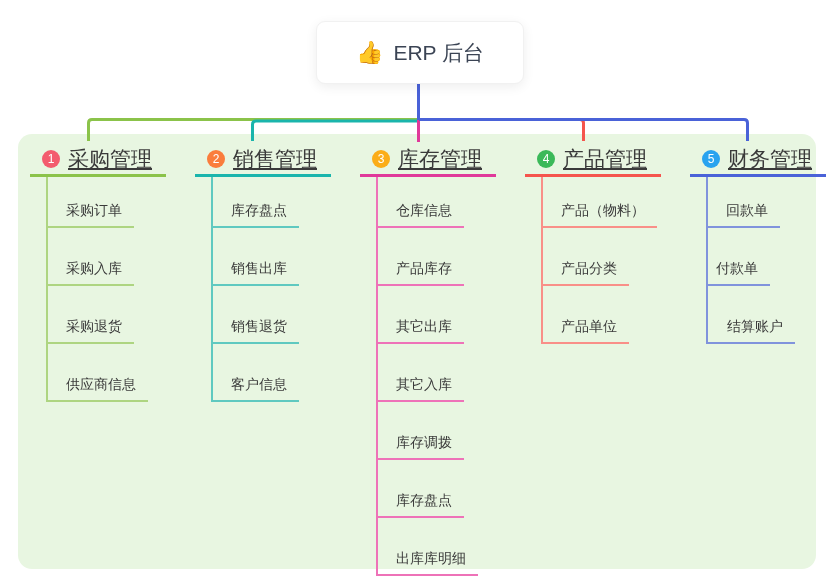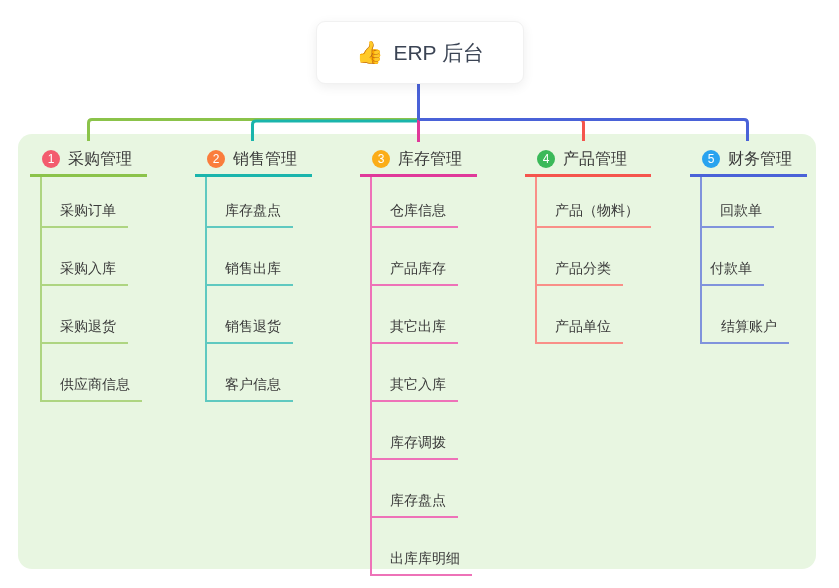--- a/index.html
+++ b/index.html
@@ -17,23 +17,23 @@
              display:flex;align-items:center;justify-content:center;gap:10px;
              font-size:21px;color:#3b4454;cursor:default;}
   .root-card .emoji{font-size:22px;line-height:1;}
 
   .branch{position:absolute;top:144px;z-index:3;}
   .bhead{display:flex;align-items:center;height:30px;border-bottom:3px solid #888;
          padding-right:14px;min-width:103px;white-space:nowrap;}
   .badge{width:18px;height:18px;border-radius:50%;flex:0 0 18px;
          color:#ffffff;font-size:12px;line-height:18px;text-align:center;
          margin-left:12px;margin-right:8px;}
-  .btitle{font-size:16px;color:#3a3a3a;}
+  .btitle{font-size:21px;color:#3a3a3a;text-decoration:underline;}
 
-  .kids{margin-left:10px;border-left:2px solid #bbb;}
+  .kids{margin-left:16px;border-left:2px solid #bbb;}
   .krow{height:58px;display:flex;align-items:flex-end;}
   .krow:first-child{height:51px;}
   .klabel{font-size:14px;color:#3a3a3a;border-bottom:2px solid #bbb;
           padding:0 12px 6px 18px;white-space:nowrap;cursor:default;}
 </style>
 </head>
 <body>
 
 <div class="stage">
 

